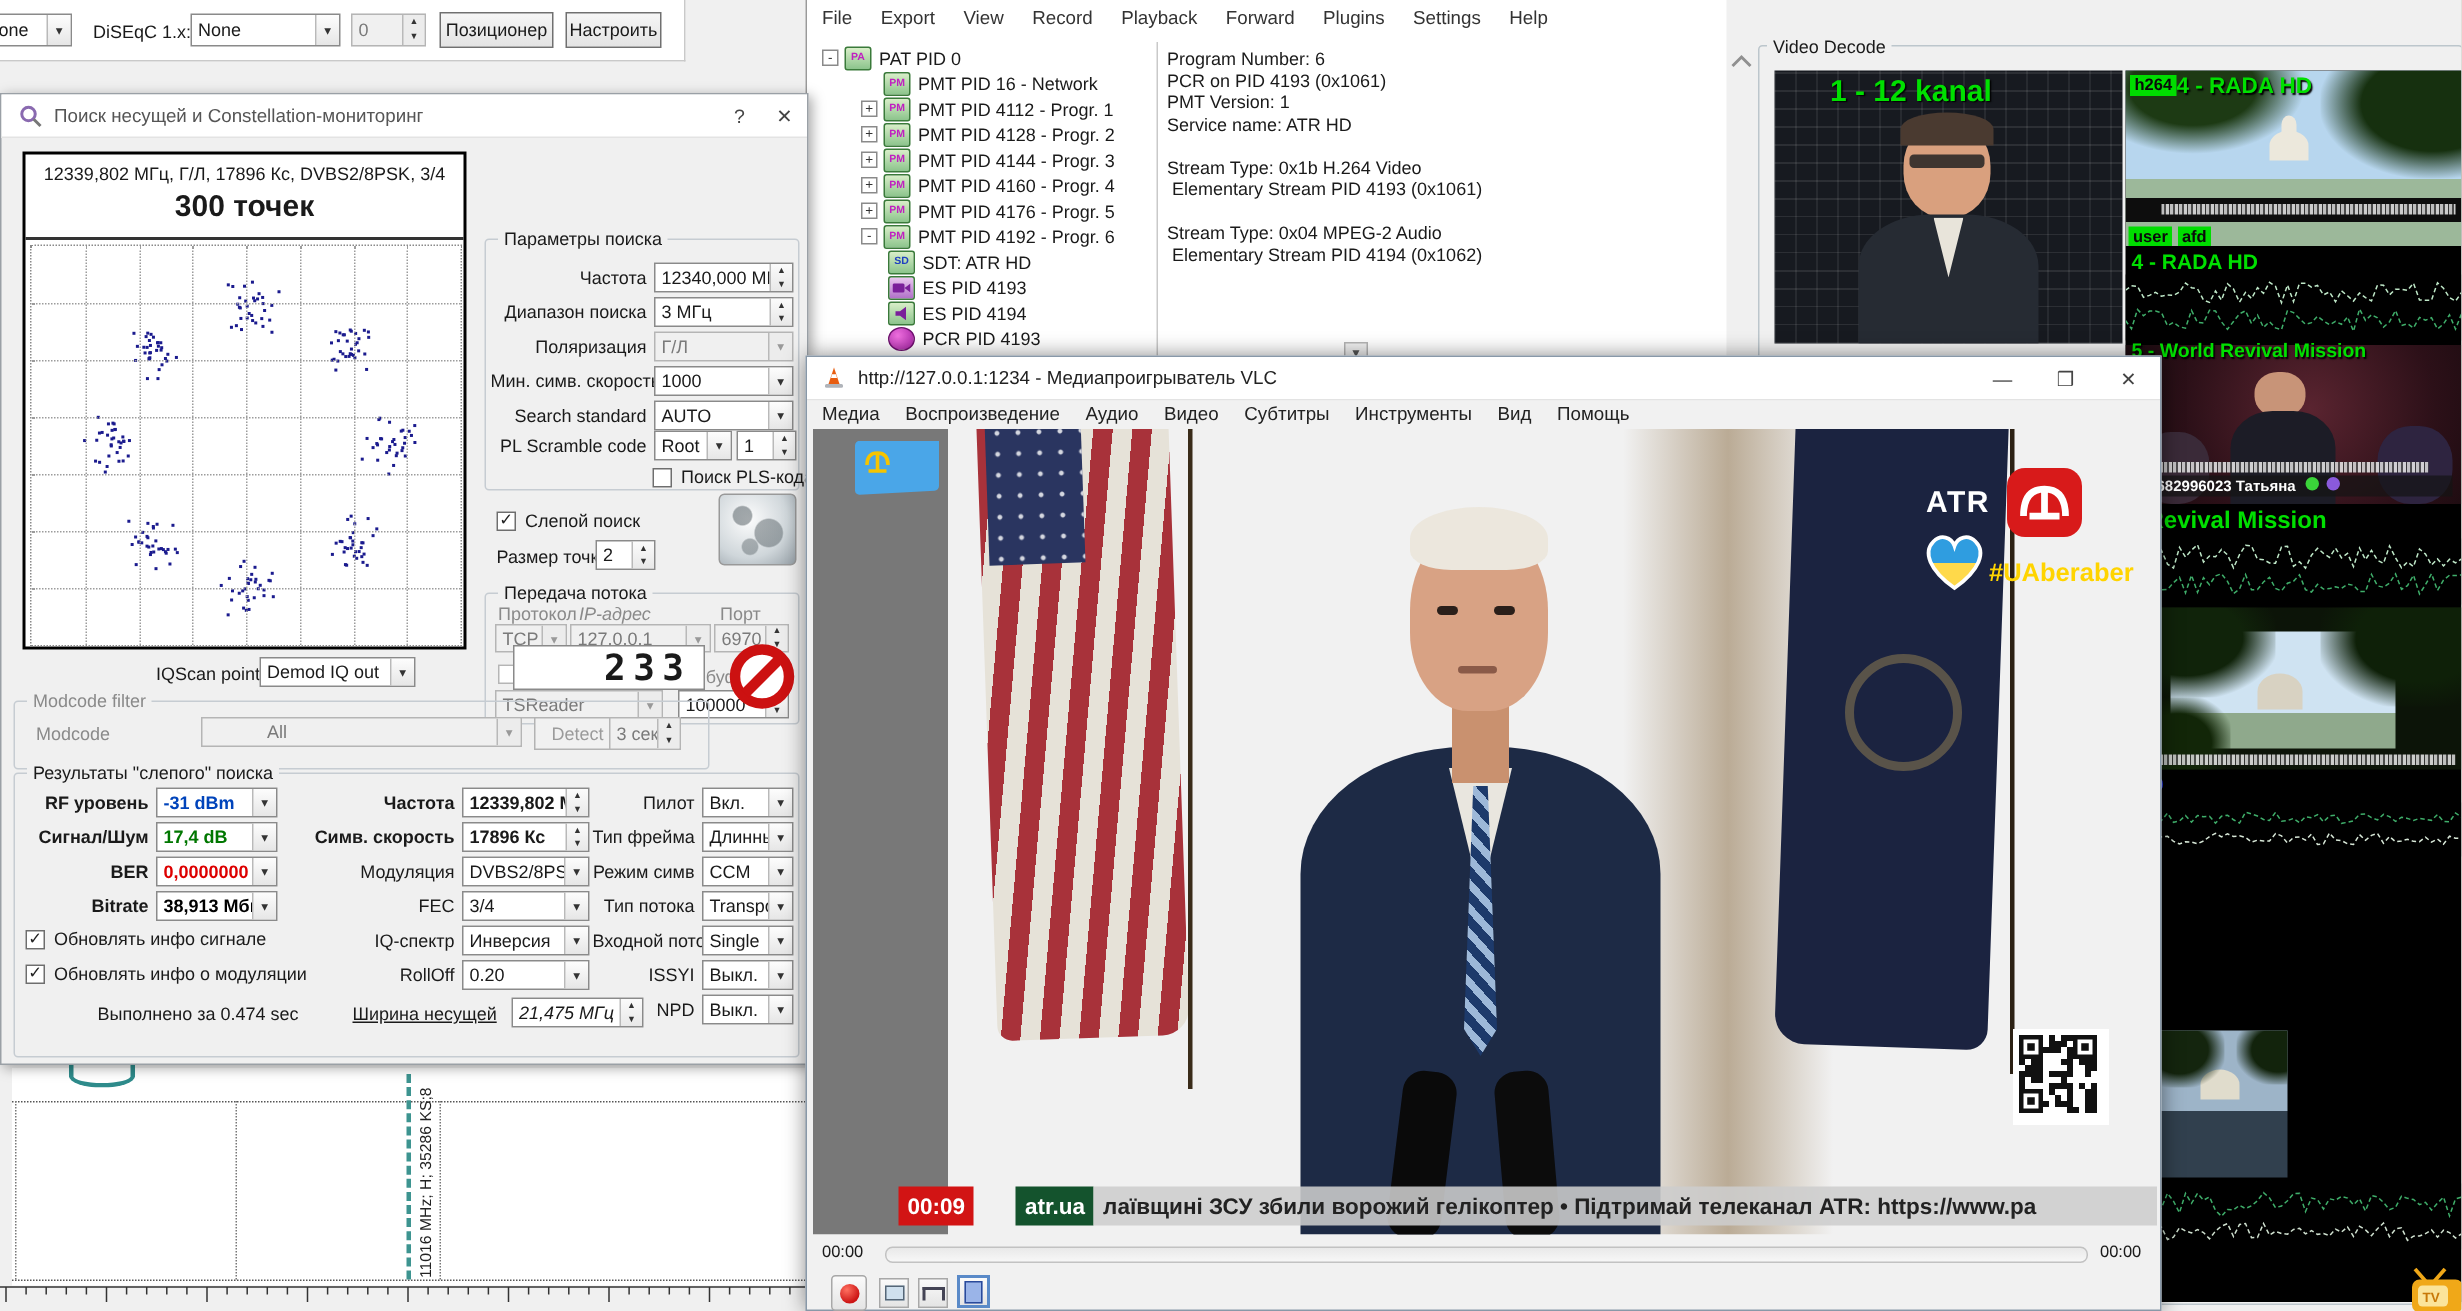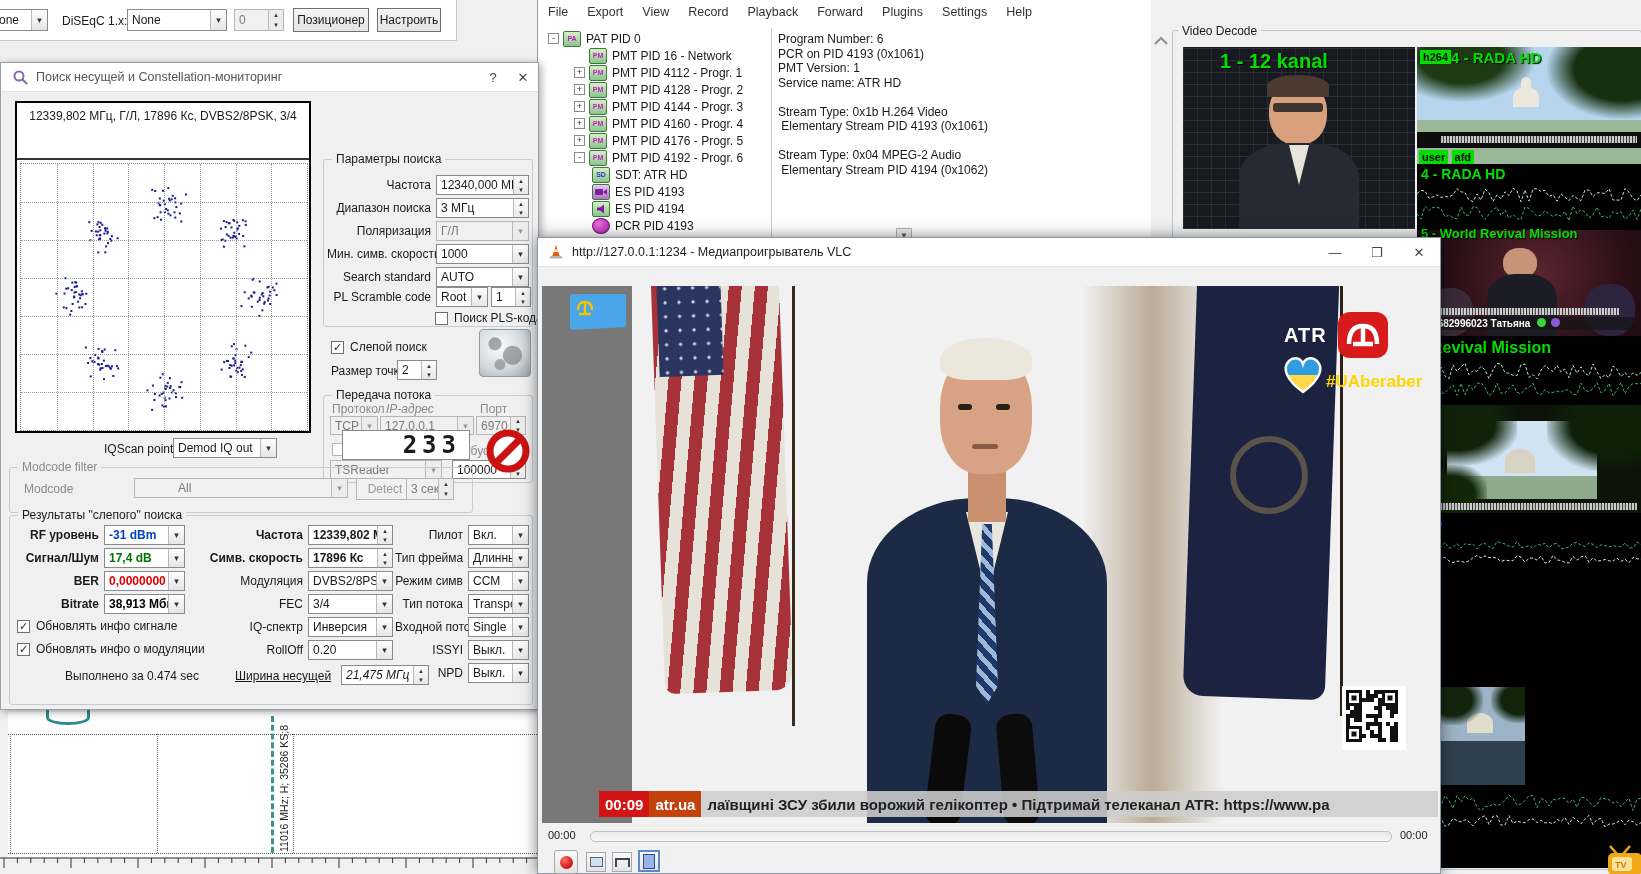--- a/index.html
+++ b/index.html
@@ -68,21 +68,21 @@
   .greenlab{color:#00e000;font-weight:bold;text-shadow:1px 1px 1px #000;white-space:nowrap;}
   .badge{display:inline-block;background:#00dd00;color:#0a0a0a;font-weight:bold;font-size:11px;padding:0 3px;line-height:14px;}
   .noise-bar{background:repeating-linear-gradient(90deg,#ddd 0 2px,#555 2px 3px,#eee 3px 5px,#3a3a3a 5px 6px);height:7px;opacity:.85;}
   .wavesvg{display:block;background:#000;}
   
   #vlc{left:537px;top:237px;width:904px;height:637px;background:#f1f1f1;border:1px solid #8898a8;box-sizing:border-box;z-index:35;box-shadow:0 0 14px rgba(0,0,0,.5);}
   #vlc-menu{position:absolute;left:10px;top:31px;display:flex;gap:17px;font-size:12.5px;color:#222;}
   #vlc-video{position:absolute;left:4px;top:48px;width:896px;height:537px;background:radial-gradient(circle at 66% 38%,#5c4525 0%,#3929166 45%,#20150c 78%,#17100a 100%);overflow:hidden;}
   #ticker{position:absolute;left:57px;bottom:6px;width:839px;height:26px;display:flex;font-size:15px;font-weight:bold;}
   #ticker .t-time{background:#d21414;color:#fff;padding:0 6px;display:flex;align-items:center;}
-  #ticker .t-site{background:#c2410c;color:#fff;padding:0 6px;display:flex;align-items:center;}
+  #ticker .t-site{background:#14532d;color:#fff;padding:0 6px;display:flex;align-items:center;margin-left:28px;}
   #ticker .t-text{background:rgba(205,205,205,.88);color:#222;flex:1;display:flex;align-items:center;padding:0 6px;white-space:nowrap;overflow:hidden;}
   .vbtn{position:absolute;box-sizing:border-box;border:1px solid #a8a8a8;background:linear-gradient(#fafafa,#e4e4e4);display:flex;align-items:center;justify-content:center;}
   
   #tvlogo{left:1607px;top:845px;z-index:50;}
 </style>
 </head>
 <body>
 
 <div id="screen">
 
@@ -279,20 +279,21 @@
           <line x1="9.5" y1="9.5" x2="14" y2="14" stroke="#777" stroke-width="2"></line>
       </svg>
       <span class="title-text" style="color:#555;">Поиск несущей и Constellation-мониторинг</span>
       <span style="flex:1;"></span>
       <span class="cap-btn">?</span>
       <span class="cap-btn">✕</span>
     </div>
 
     <div id="constbox" class="abs">
       <div class="abs" style="left:0;top:6px;width:292px;text-align:center;font-size:12px;">12339,802 МГц, Г/Л, 17896 Кс, DVBS2/8PSK, 3/4</div>
+      <div class="abs b" style="left:0;top:24px;width:292px;text-align:center;font-size:20px;">300 точек</div>
       <div class="abs" style="left:0;top:55px;width:292px;border-top:2px solid #333;"></div>
       <div id="constplot">
         <svg id="const-dots" width="286" height="266" style="position:absolute;left:0;top:0;">
             <rect x="153.4" y="37.4" width="2" height="2" fill="#1b1b8e"></rect>
             <rect x="159.3" y="56.5" width="2" height="2" fill="#1b1b8e"></rect>
             <rect x="149.7" y="34.3" width="2" height="2" fill="#1b1b8e"></rect>
             <rect x="138.6" y="47.3" width="2" height="2" fill="#1b1b8e"></rect>
             <rect x="132.3" y="53.2" width="2" height="2" fill="#1b1b8e"></rect>
             <rect x="154.4" y="42.0" width="2" height="2" fill="#1b1b8e"></rect>
             <rect x="164.0" y="29.5" width="2" height="2" fill="#1b1b8e"></rect>
@@ -892,20 +893,30 @@
         <polygon points="8,1 12,13 4,13" fill="#e85d10"></polygon>
           <polygon points="6.6,5.5 9.4,5.5 10,8 6,8" fill="#fff"></polygon>
           <rect x="2" y="12" width="12" height="2.5" rx="1" fill="#b0b4ba"></rect>
       </svg>
       <span class="title-text">http://127.0.0.1:1234 - Медиапроигрыватель VLC</span>
       <span style="flex:1;"></span>
       <span class="cap-btn" style="width:42px;">—</span>
       <span class="cap-btn" style="width:42px;">❒</span>
       <span class="cap-btn" style="width:42px;">✕</span>
     </div>
+    <div id="vlc-menu">
+        <span class="mitem">Медиа</span>
+        <span class="mitem">Воспроизведение</span>
+        <span class="mitem">Аудио</span>
+        <span class="mitem">Видео</span>
+        <span class="mitem">Субтитры</span>
+        <span class="mitem">Инструменты</span>
+        <span class="mitem">Вид</span>
+        <span class="mitem">Помощь</span>
+      </div>
 
     <div id="vlc-video">
 
       <div class="abs" style="left:540px;top:0;width:140px;height:537px;background:linear-gradient(90deg,transparent,rgba(120,86,38,.45) 50%,transparent);"></div>
       <div class="abs" style="left:0;top:0;width:90px;height:537px;background:rgba(0,0,0,.5);"></div>
 
       <div class="abs" style="left:116px;top:-6px;width:128px;height:412px;transform:rotate(-2deg);border-radius:0 0 18px 10px;background:repeating-linear-gradient(97deg,#a8323a 0 13px,#e6e2d8 13px 26px);"></div>
       <div class="abs" style="left:116px;top:-6px;width:64px;height:96px;transform:rotate(-2deg);background:radial-gradient(circle at 8px 8px,rgba(255,255,255,.8) 1.2px,transparent 2px) 0 0/14px 14px,#2a3560;"></div>
       <div class="abs" style="left:250px;top:0;width:3px;height:440px;background:#3a2c1a;"></div>
 

